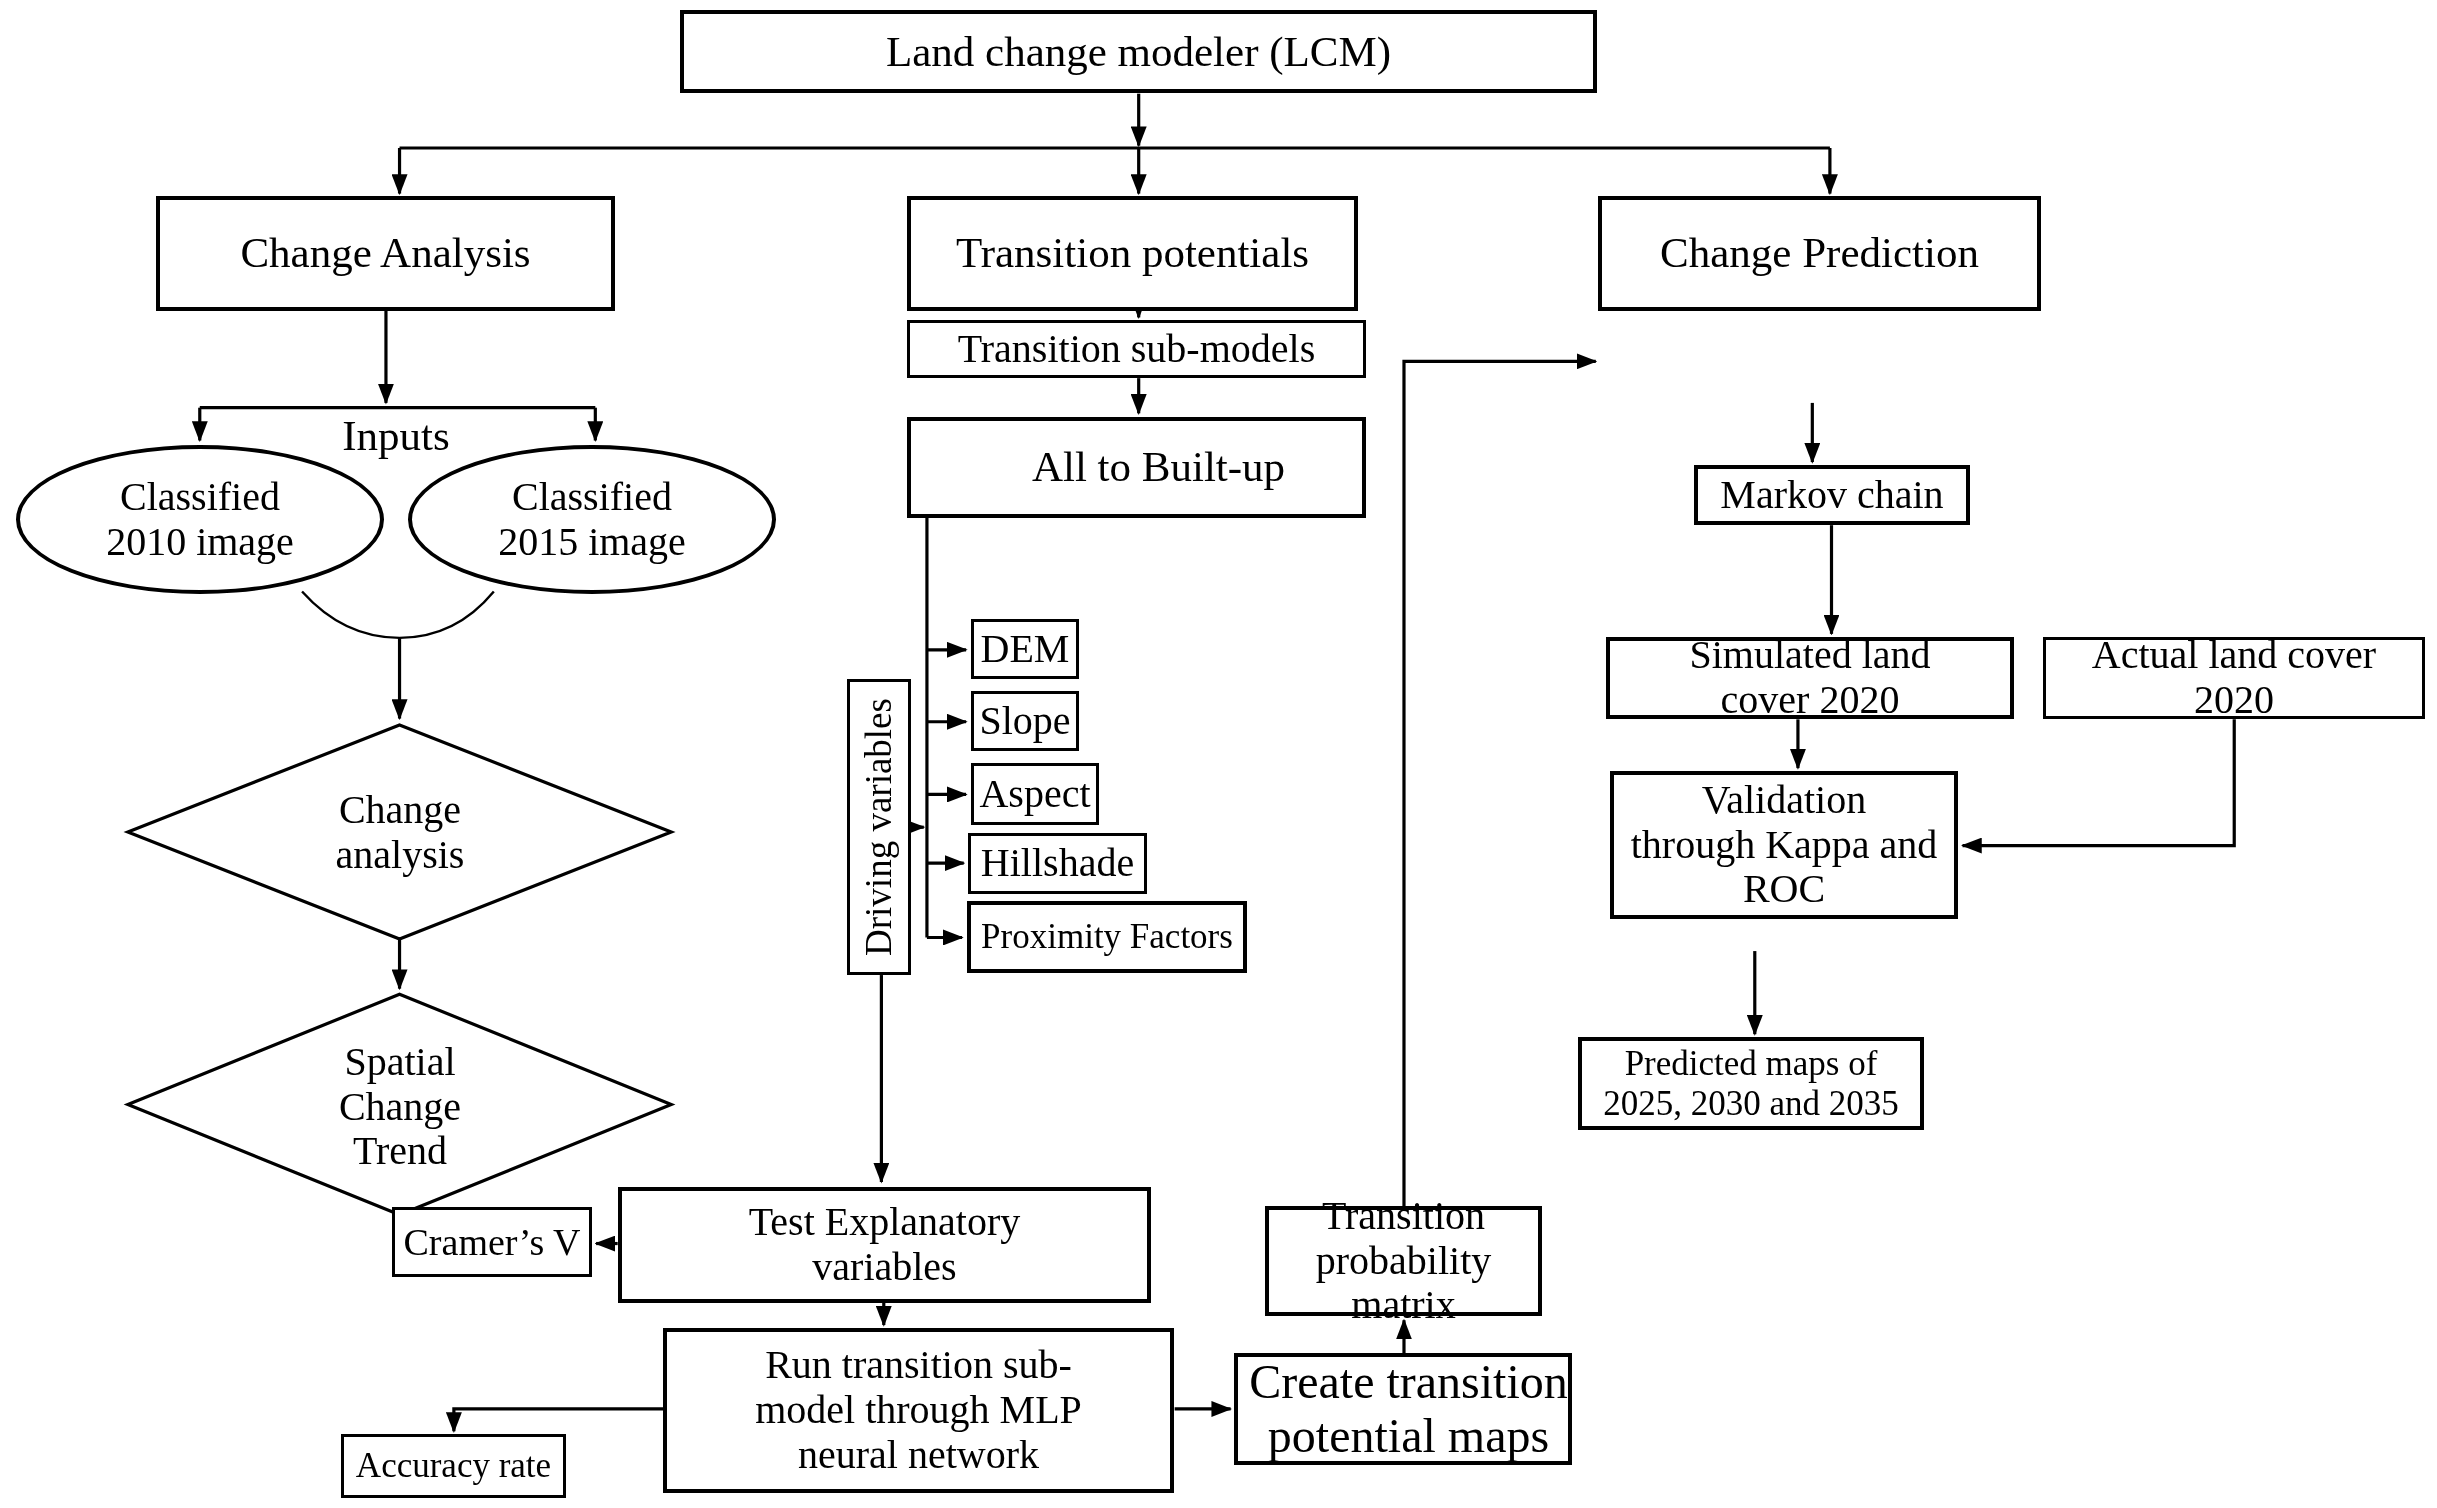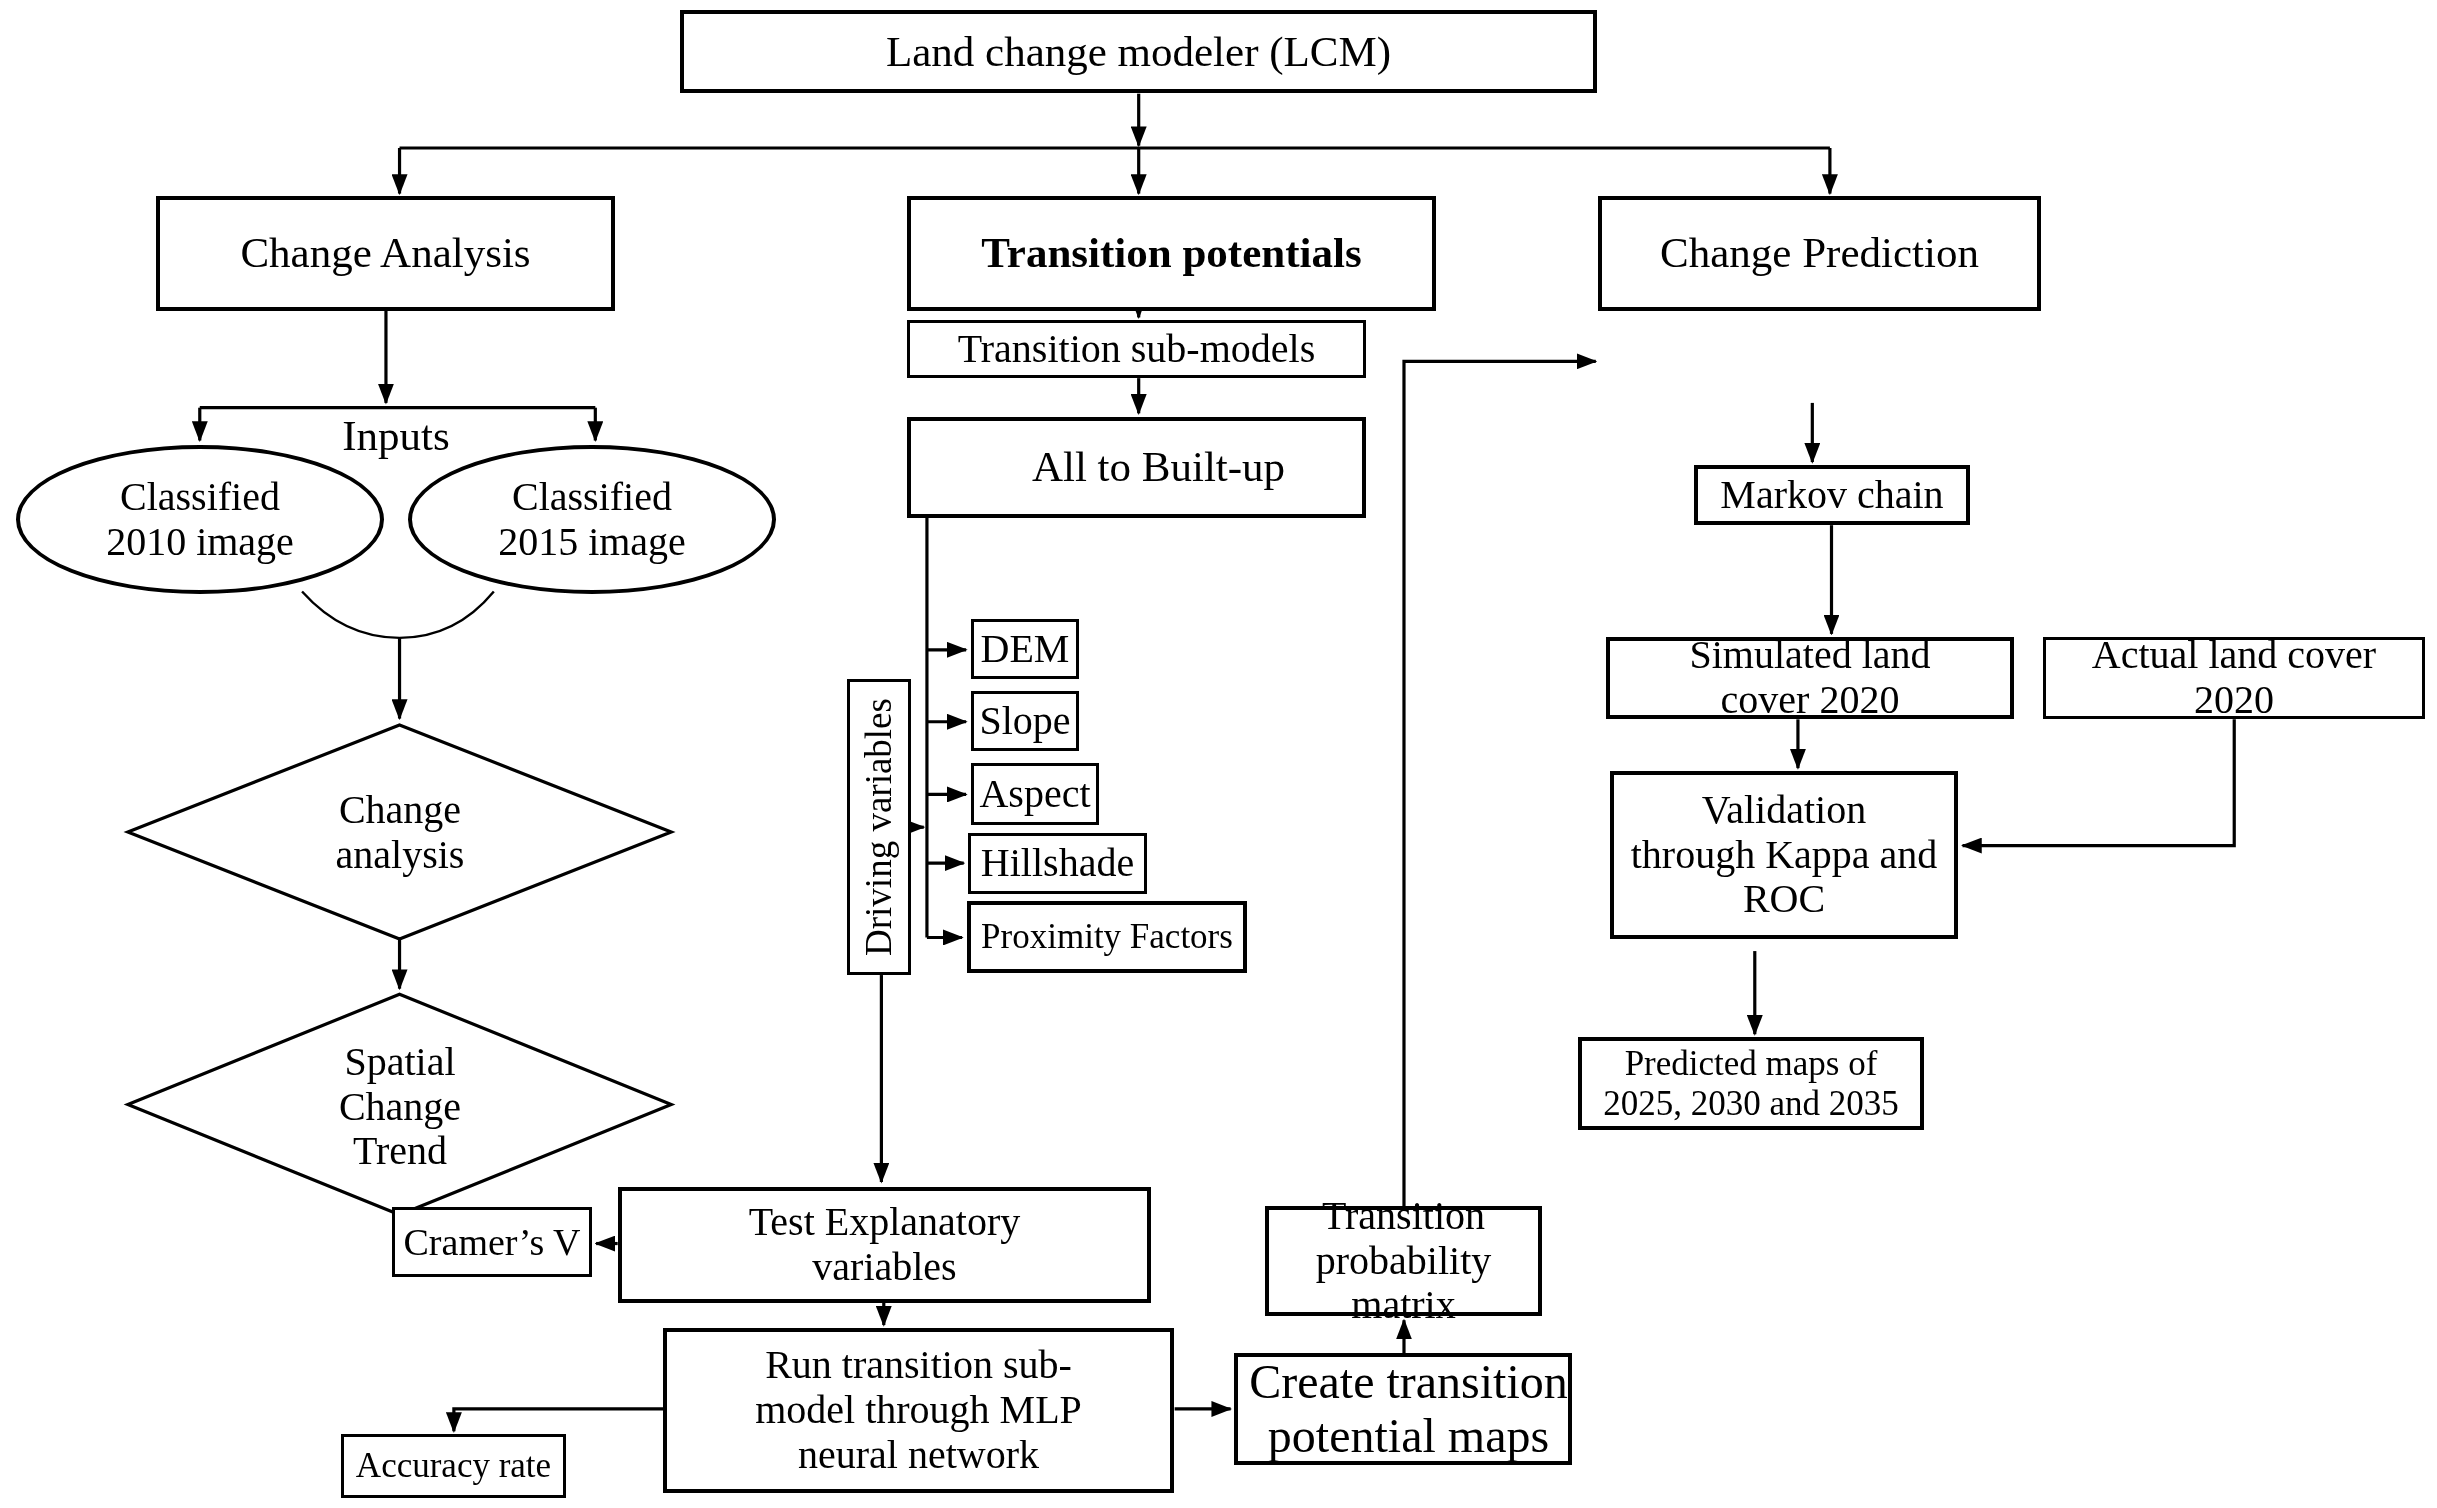--- a/index.html
+++ b/index.html
@@ -89,21 +89,21 @@
         <path d="M2796 900 V1058 H2456" marker-end="url(#arr)"></path>
         <path d="M2196 1190 V1294" marker-end="url(#arr)"></path>
       </g>
     <g id="shape-group" stroke="#000000" stroke-width="4" fill="#ffffff">
         <polygon points="500,907 840,1041 500,1175 160,1041"></polygon>
         <polygon points="500,1244 840,1382 500,1520 160,1382"></polygon>
       </g>
   </svg>
 <div class="node" style="left: 680px; top: 10.4px; width: 917px; height: 83px; font-size: 43px;">Land change modeler (LCM)</div>
     <div class="node" style="left: 156px; top: 196px; width: 459px; height: 115px; font-size: 43px;">Change Analysis</div>
-    <div class="node" style="left: 907px; top: 196px; width: 529px; height: 115px; font-size: 43px; font-weight: bold;">Transition potentials</div>
+    <div class="node" style="left: 907px; top: 196px; width: 451px; height: 115px; font-size: 43px;">Transition potentials</div>
     <div class="node" style="left: 1598px; top: 196px; width: 443px; height: 115px; font-size: 43px;">Change Prediction</div>
     <div class="node label-only" style="left: 316px; top: 412px; width: 160px; height: 48px; font-size: 43px;">Inputs</div>
     <div class="node ellipse" style="left: 16px; top: 445px; width: 368px; height: 149px; font-size: 40px;">Classified
 2010 image</div>
     <div class="node ellipse" style="left: 408px; top: 445px; width: 368px; height: 149px; font-size: 40px;">Classified
 2015 image</div>
     <div class="node diamond-text" style="left: 264px; top: 767px; width: 272px; height: 132px; font-size: 40px;">Change
 analysis</div>
     <div class="node diamond-text" style="left: 264px; top: 1023px; width: 272px; height: 168px; font-size: 40px;">Spatial
 Change
@@ -125,19 +125,19 @@
     <div class="node thin-border" style="left: 341px; top: 1434px; width: 225px; height: 64px; font-size: 35px;">Accuracy rate</div>
     <div class="node" style="left: 1234px; top: 1353px; width: 338px; height: 112px; font-size: 48px; padding-left: 11px;">Create transition
 potential maps</div>
     <div class="node" style="left: 1265px; top: 1206px; width: 277px; height: 110px; font-size: 40px;">Transition
 probability matrix</div>
     <div class="node" style="left: 1694px; top: 465px; width: 276px; height: 60px; font-size: 40px;">Markov chain</div>
     <div class="node" style="left: 1606px; top: 637px; width: 408px; height: 82px; font-size: 40px;">Simulated land
 cover 2020</div>
     <div class="node thin-border" style="left: 2043px; top: 637px; width: 382px; height: 82px; font-size: 40px;">Actual land cover
 2020</div>
-    <div class="node" style="left: 1610px; top: 771px; width: 348px; height: 168px; font-size: 40px;">Validation
+    <div class="node" style="left: 1610px; top: 771px; width: 348px; height: 148px; font-size: 40px;">Validation
 through Kappa and
 ROC</div>
     <div class="node" style="left: 1578px; top: 1037px; width: 346px; height: 93px; font-size: 35px;">Predicted  maps of
 2025, 2030 and 2035</div>
   </div>
 
 
 </body></html>

